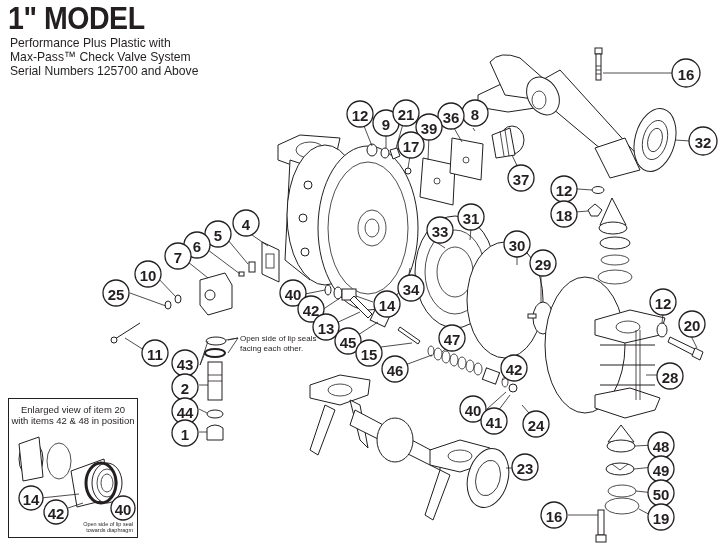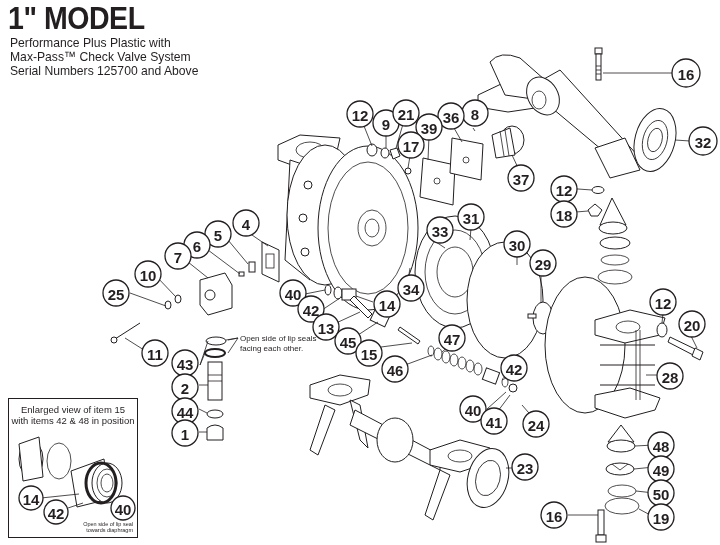--- a/index.html
+++ b/index.html
@@ -456,21 +456,21 @@
       <text x="554" y="516">16</text>
     </g>
   <g class="callout">
       <circle cx="661" cy="517" r="13"></circle>
       <text x="661" y="518">19</text>
     </g>
 </svg>
 
 <div class="inset">
   <div class="inset-title">
-    <div>Enlarged view of item 15</div>
+    <div>Enlarged view of item 20</div>
     <div>with items 42 &amp; 48 in position</div>
   </div>
   <svg width="128" height="138" style="position:absolute;left:0;top:0">
     <g>
       <ellipse class="part" cx="22" cy="60" rx="12" ry="18"></ellipse>
       <path class="part" d="M10,45 L30,38 L34,78 L14,82 Z"></path>
       <ellipse class="part-thin" cx="50" cy="62" rx="12" ry="18"></ellipse>
       <path class="part" d="M62,72 L95,60 L100,100 L68,108 Z"></path>
       <ellipse class="part" cx="98" cy="84" rx="15" ry="20"></ellipse>
       <ellipse class="part-thin" cx="98" cy="84" rx="10" ry="14"></ellipse>

